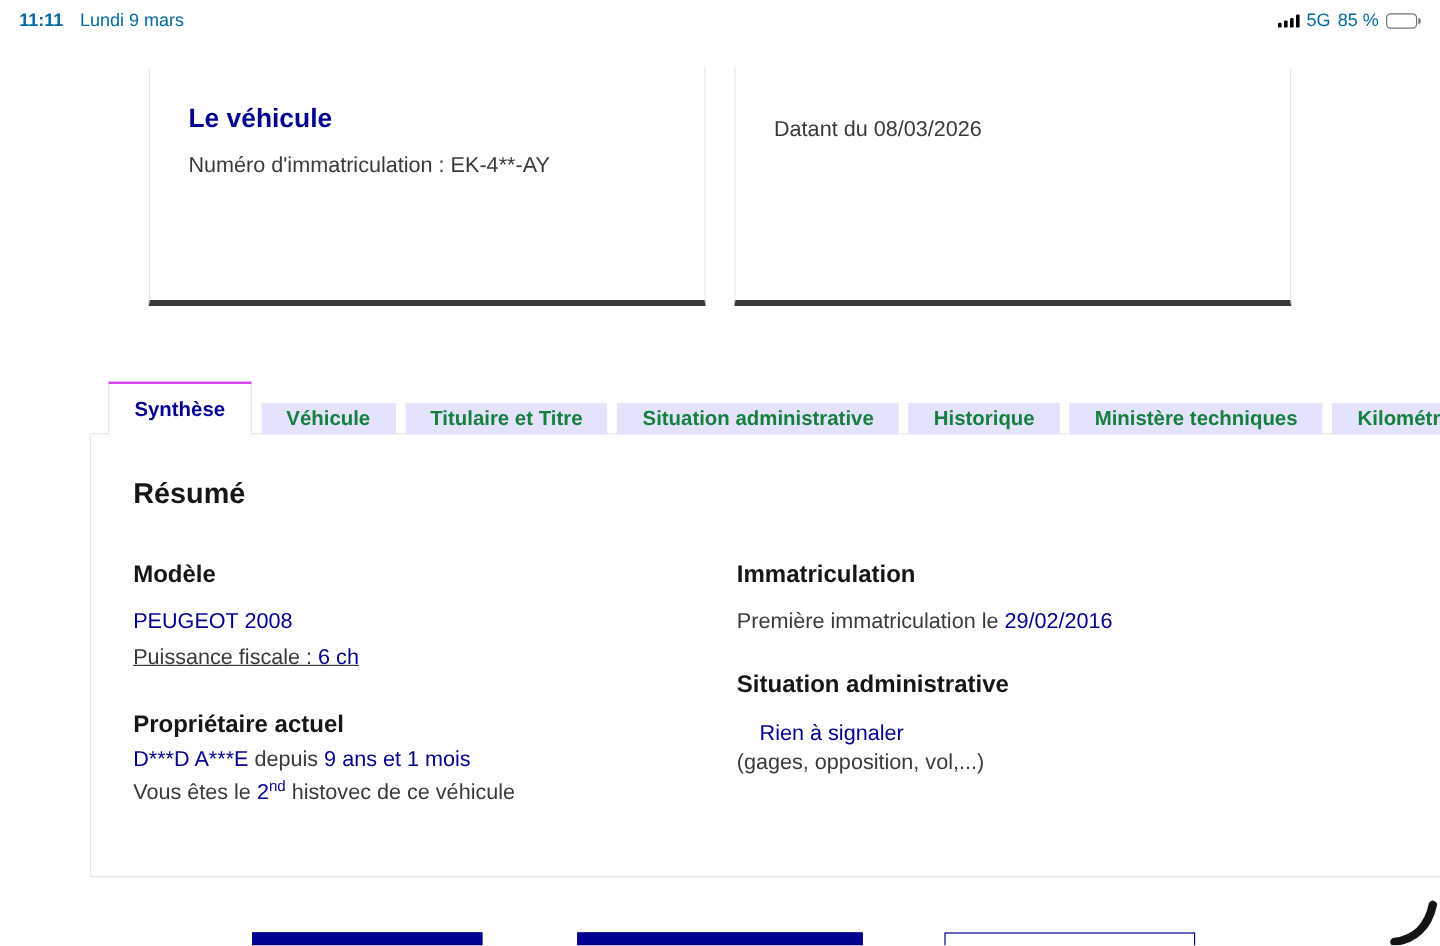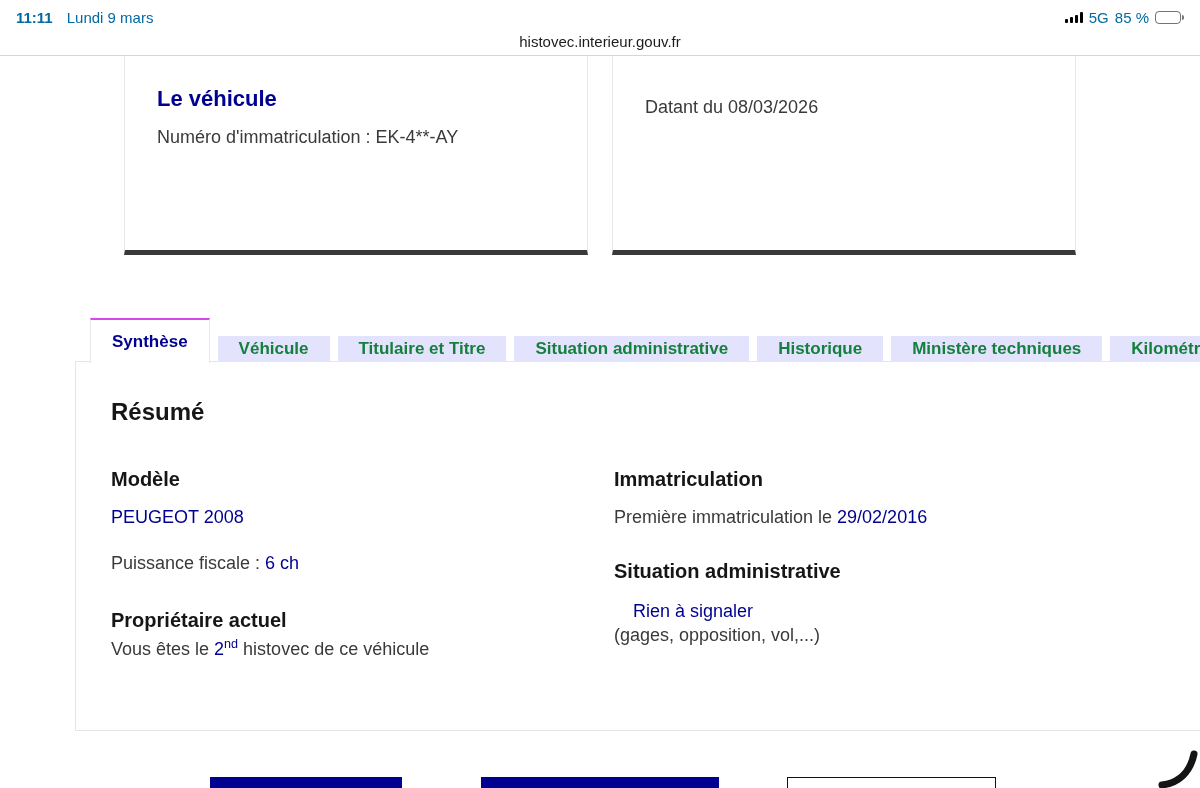--- a/index.html
+++ b/index.html
@@ -66,21 +66,21 @@
     position:absolute; left:75px; top:361px; width:1140px; height:370px;
     background:#fff; border:1px solid #e5e5e5; z-index:1;
     padding:36px 0 0 35px;
   }
   .panel-heading { font-size:24px; font-weight:700; color:#161616; }
   .panel-grid { display:grid; grid-template-columns:503px auto; margin-top:42px; }
   .section-heading { font-size:20px; font-weight:700; color:#161616; }
   .txt { font-size:18px; color:#3a3a3a; }
   .blue { color:#000091; }
   .model-name { margin-top:16px; }
-  .power-line { margin-top:25px; }
+  .power-line { margin-top:9px;text-decoration:underline; }
   .owner-heading { margin-top:35px; }
   .owner-line { margin-top:6px; }
   .holder-line { margin-top:5px; }
   .sup { font-size:70%; vertical-align:super; }
   .reg-line { margin-top:16px; }
   .situation-heading { margin-top:32px; }
   .status-line { margin-top:18px; padding-left:19px; }
   .note-line { margin-top:3px; }
 
   
@@ -113,23 +113,20 @@
         </span>
       <span>5G</span>
       <span>85 %</span>
       <span class="battery">
         <span class="shell"><span class="fill"></span></span>
           <span class="nub"></span>
       </span>
     </div>
   </div>
 
-  <div class="url-bar">
-    <span>histovec.interieur.gouv.fr</span>
-  </div>
 
   <div class="card card-left">
     <div class="card-title">Le véhicule</div>
     <div class="card-body">Numéro d'immatriculation : EK-4**-AY</div>
   </div>
   <div class="card card-right">
     <div class="card-body">Datant du 08/03/2026</div>
   </div>
 
   <div class="tabs">
@@ -145,20 +142,21 @@
   <div class="panel">
     <div class="panel-heading">Résumé</div>
 
     <div class="panel-grid">
       <div>
         <div class="section-heading">Modèle</div>
         <div class="txt model-name"><span class="blue">PEUGEOT 2008</span></div>
         <div class="txt power-line"><span>Puissance fiscale : </span><span class="blue">6 ch</span></div>
 
         <div class="section-heading owner-heading">Propriétaire actuel</div>
+        <div class="txt owner-line"><span class="blue">D***D A***E</span><span> depuis </span><span class="blue">9 ans et 1 mois</span></div>
         <div class="txt holder-line"><span>Vous êtes le </span><span class="blue">2</span><span class="blue sup">nd</span><span> histovec de ce véhicule</span></div>
       </div>
 
       <div>
         <div class="section-heading">Immatriculation</div>
         <div class="txt reg-line"><span>Première immatriculation le </span><span class="blue">29/02/2016</span></div>
 
         <div class="section-heading situation-heading">Situation administrative</div>
         <div class="txt status-line"><span class="blue">Rien à signaler</span></div>
         <div class="txt note-line">(gages, opposition, vol,...)</div>

